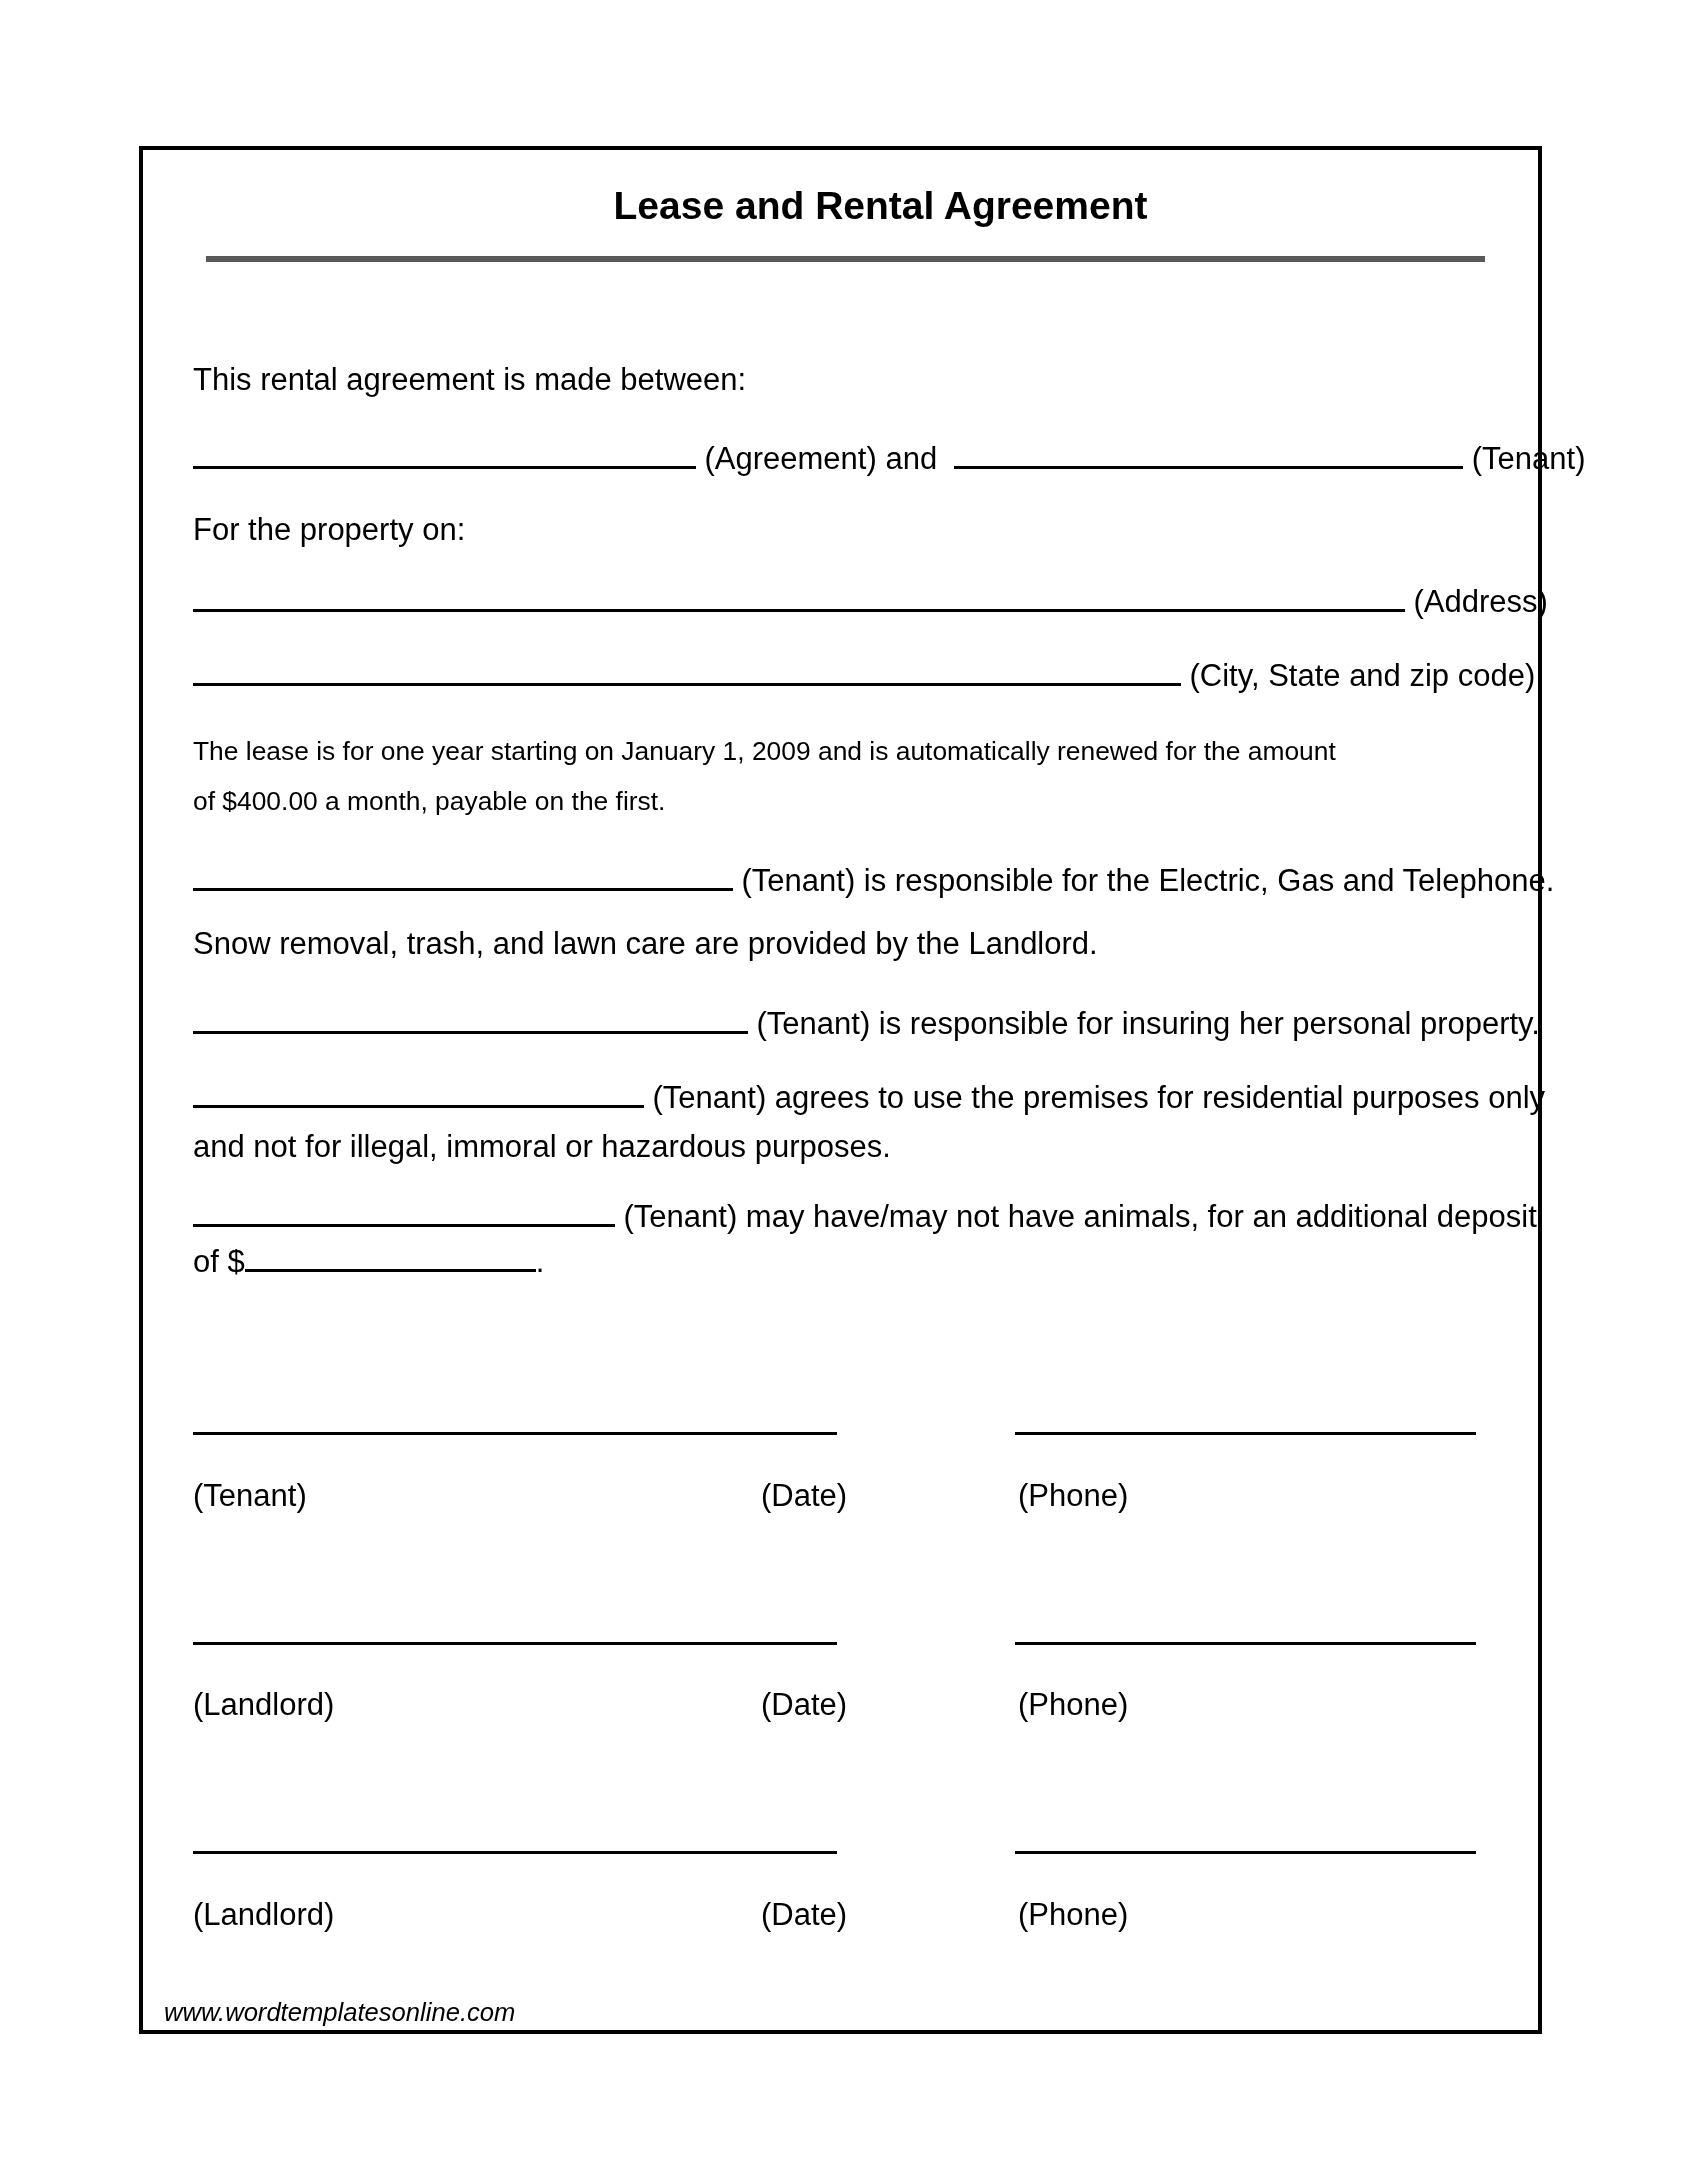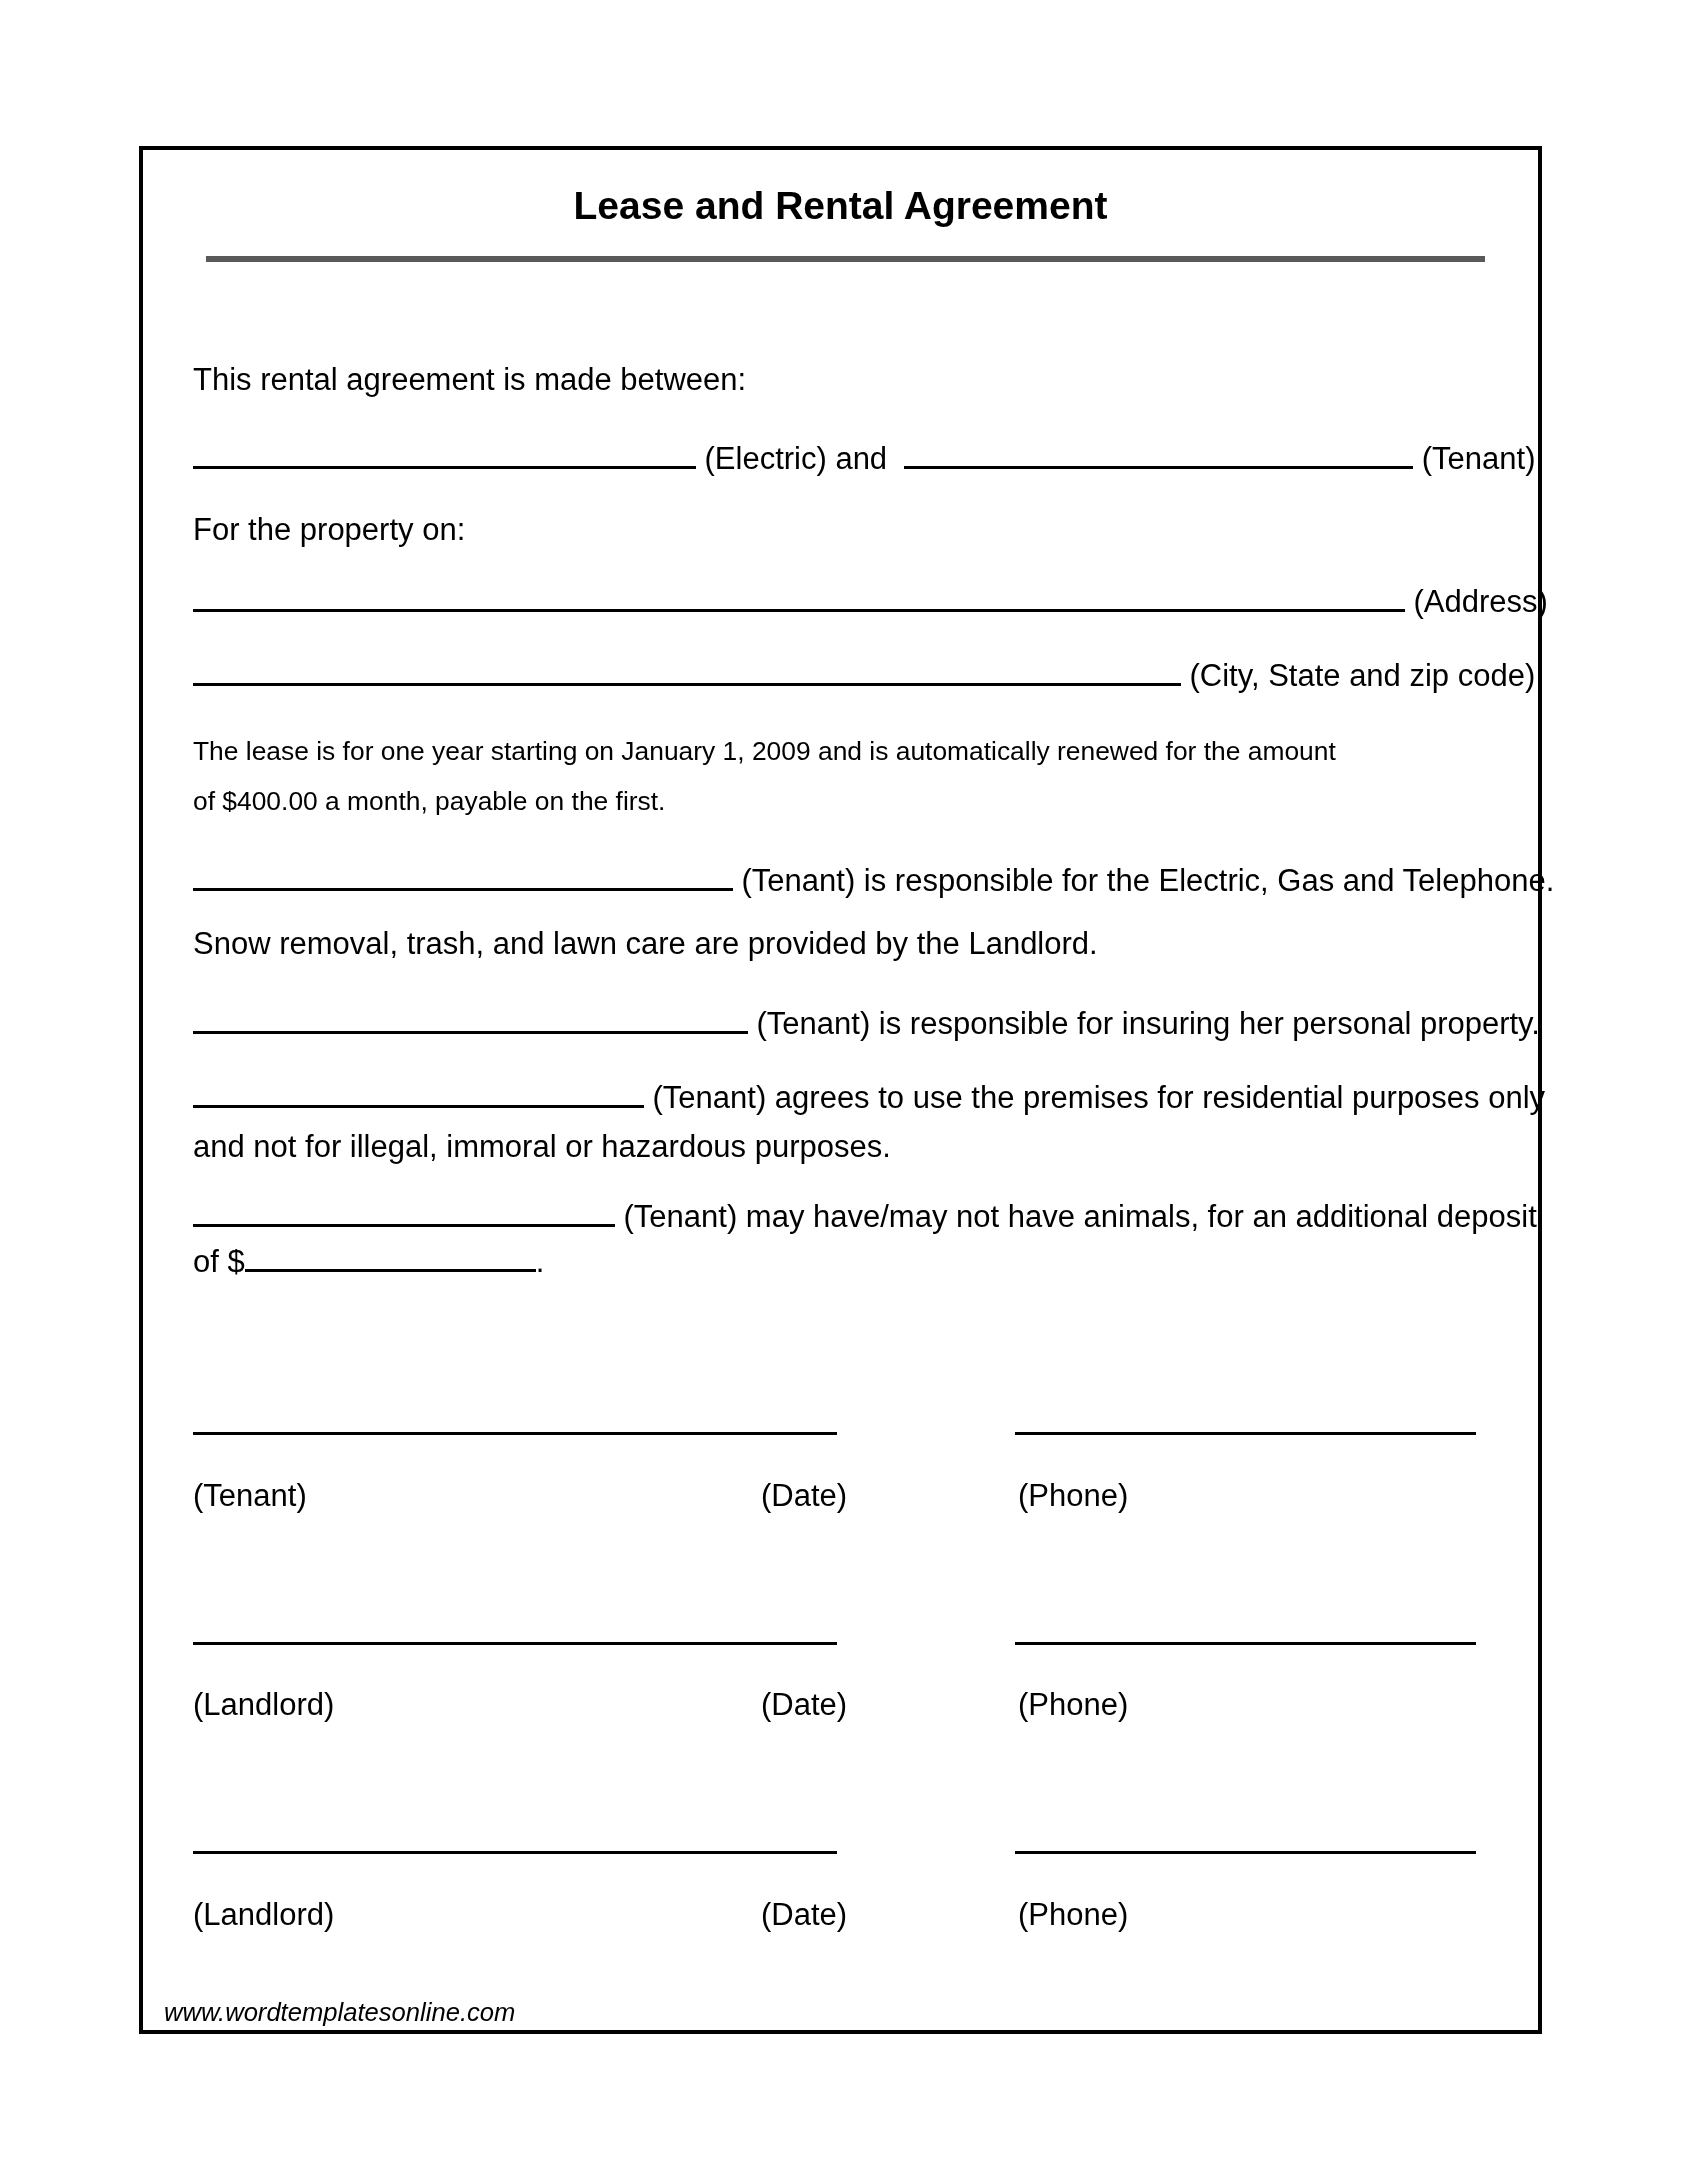--- a/index.html
+++ b/index.html
@@ -25,27 +25,27 @@
   }
   .rule{height:6px;background:#595959;}
   .sigline{height:0;border-top:3.4px solid #000;}
   .footer{font-size:25.6px;font-style:italic;line-height:31px;white-space:nowrap;}
 </style>
 </head>
 <body>
 
 <div class="page">
 
-  <div class="abs title" style="top:34px;left:0;">Lease and Rental Agreement</div>
+  <div class="abs title" style="top:34px;left:0;padding-left:40px;">Lease and Rental Agreement</div>
   <div class="abs rule" style="top: 106px; left: 63px; width: 1279px; background: rgb(89, 89, 89);"></div>
 
   <div class="abs t" style="top:213px;left:50px;">This rental agreement is made between:</div>
 
   <div class="abs t" style="top:290px;left:50px;">
-    <span class="blank" style="width:503px;"></span><span class="gap">(Electric) and</span>
+    <span class="blank" style="width:503px;"></span><span class="gap">(Agreement) and</span>
     <span class="blank gap" style="width:509px;"></span><span class="gap">(Tenant)</span>
   </div>
 
   <div class="abs t" style="top:363px;left:50px;">For the property on:</div>
 
   <div class="abs t" style="top:433px;left:50px;text-align:center;">
     <span class="blank" style="width:1212px;"></span><span class="gap">(Address)</span>
   </div>
 
   <div class="abs t" style="top:507px;left:50px;">

